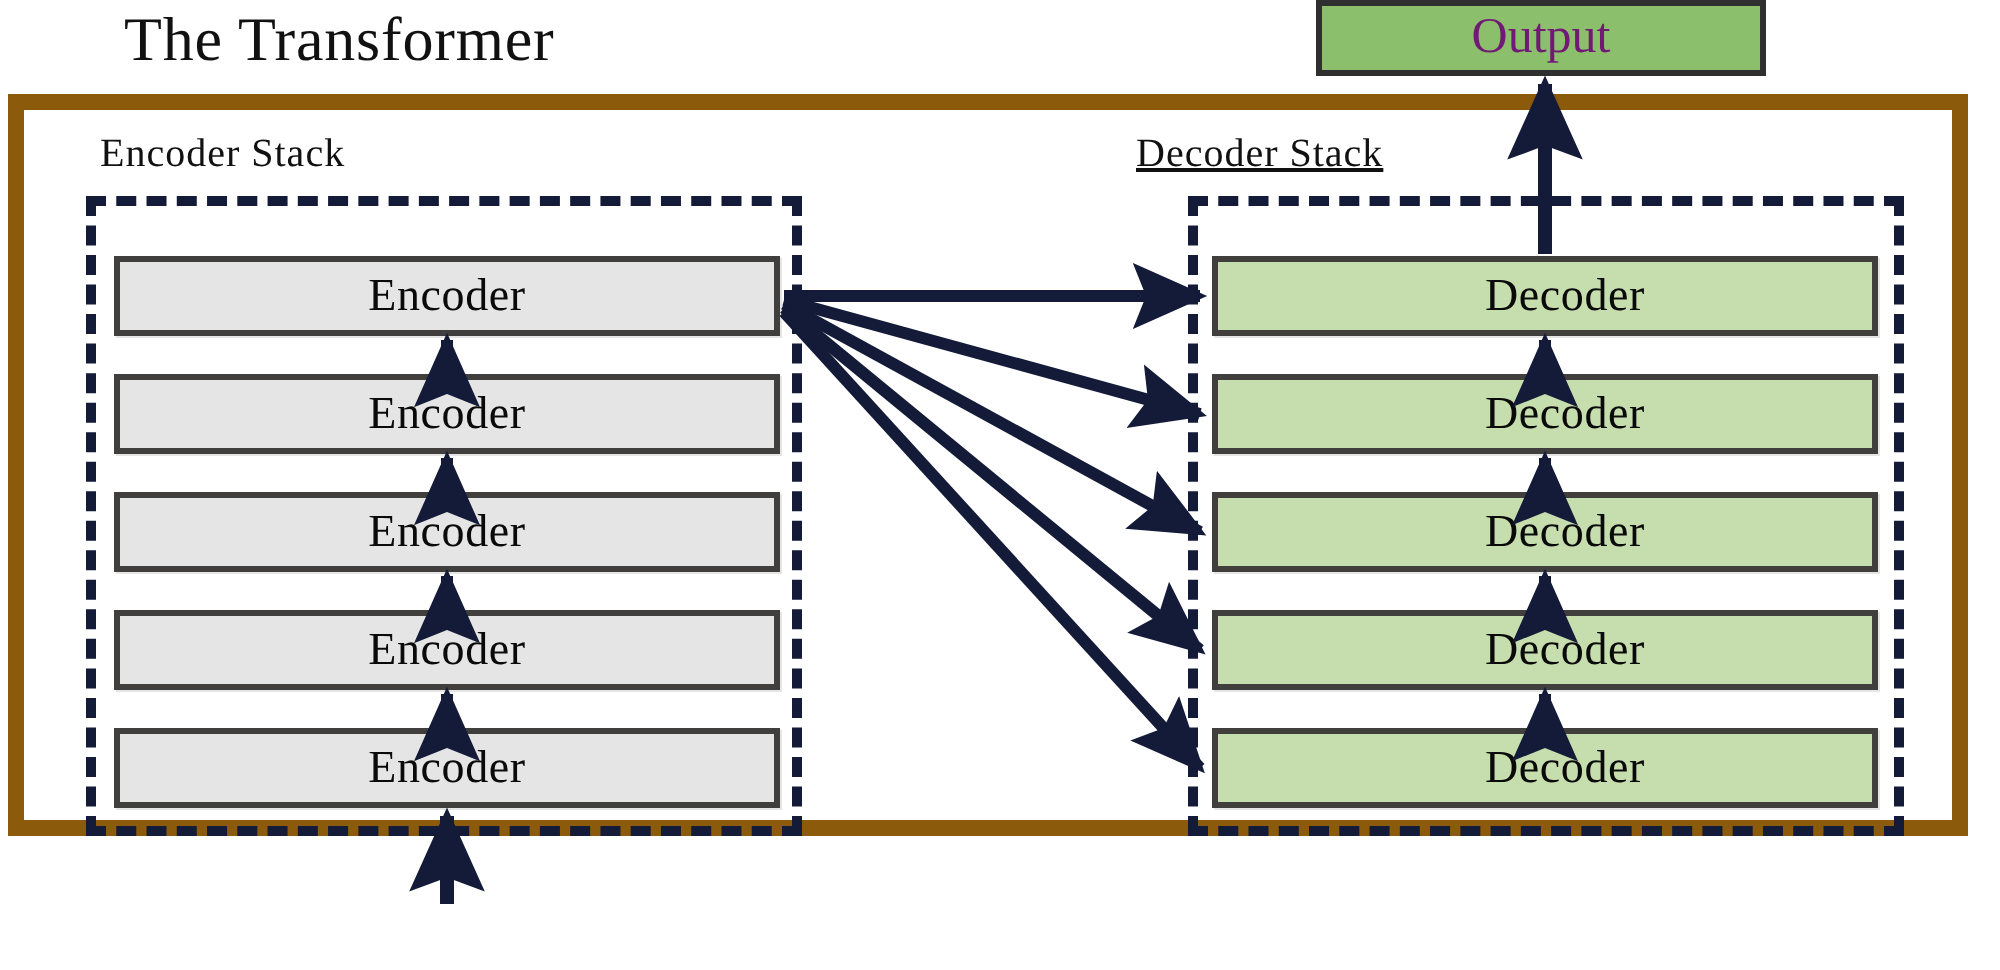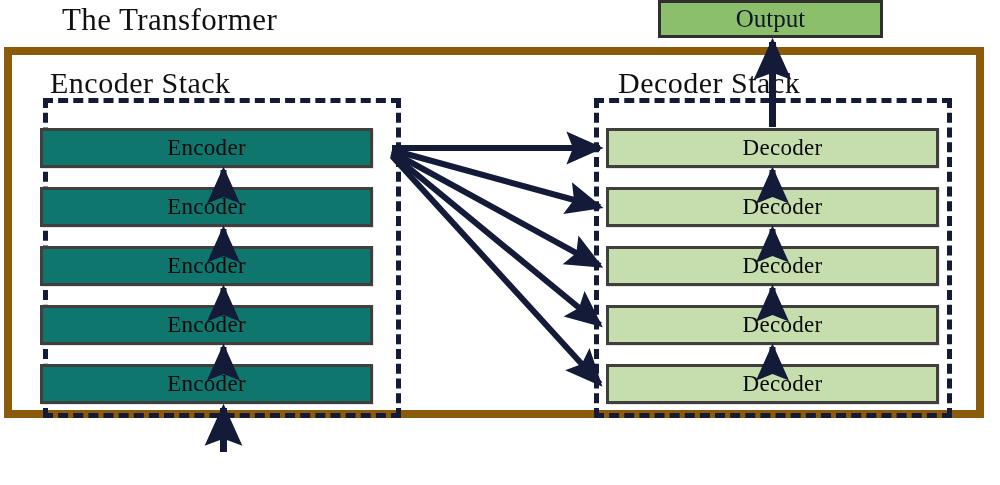--- a/index.html
+++ b/index.html
@@ -42,27 +42,27 @@
     top: 47px;
     width: 980px;
     height: 371px;
     border: 8px solid #8B5A0B;
     box-sizing: border-box;
     background: transparent;
   }
 
   
   .stack-label {
-    font-size: 30px;
+    font-size: 20px;
     color: #111111;
     white-space: nowrap;
     letter-spacing: 0.5px;
   }
   #encoder-stack-label { left: 50px; top: 66px; }
-  #decoder-stack-label { left: 618px; top: 66px; }
+  #decoder-stack-label { left: 568px; top: 66px; text-decoration: underline; }
 
   
   .dashed-box {
     border: 5px dashed #131B38;
     box-sizing: border-box;
     background: transparent;
   }
   #encoder-stack-box {
     left: 43px;
     top: 98px;
@@ -82,24 +82,24 @@
     box-sizing: border-box;
     display: flex;
     align-items: center;
     justify-content: center;
     font-size: 23px;
     color: #0a0a0a;
     letter-spacing: 0.3px;
     box-shadow: 1px 1px 0 rgba(0,0,0,0.10);
   }
   .encoder-box {
-    left: 40px;
+    left: 57px;
     width: 333px;
     height: 40px;
-    background: #0f766e;
+    background: #e5e5e5;
   }
   .decoder-box {
     left: 606px;
     width: 333px;
     height: 40px;
     background: #C6DDAE;
     padding-left: 20px;
   }
   .row0 { top: 128px; }
   .row1 { top: 187px; }
@@ -127,21 +127,21 @@
     top: 0px;
     width: 225px;
     height: 38px;
     background: #8CBF6B;
     border: 3px solid #2F2F2F;
     box-sizing: border-box;
     display: flex;
     align-items: center;
     justify-content: center;
     font-size: 25px;
-    color: #0f172a;
+    color: #701a75;
   }
 </style>
 </head>
 <body>
 
 <div id="canvas">
 
   <div class="abs" id="diagram-title">The Transformer</div>
 
   <div class="abs" id="output-box">Output</div>

